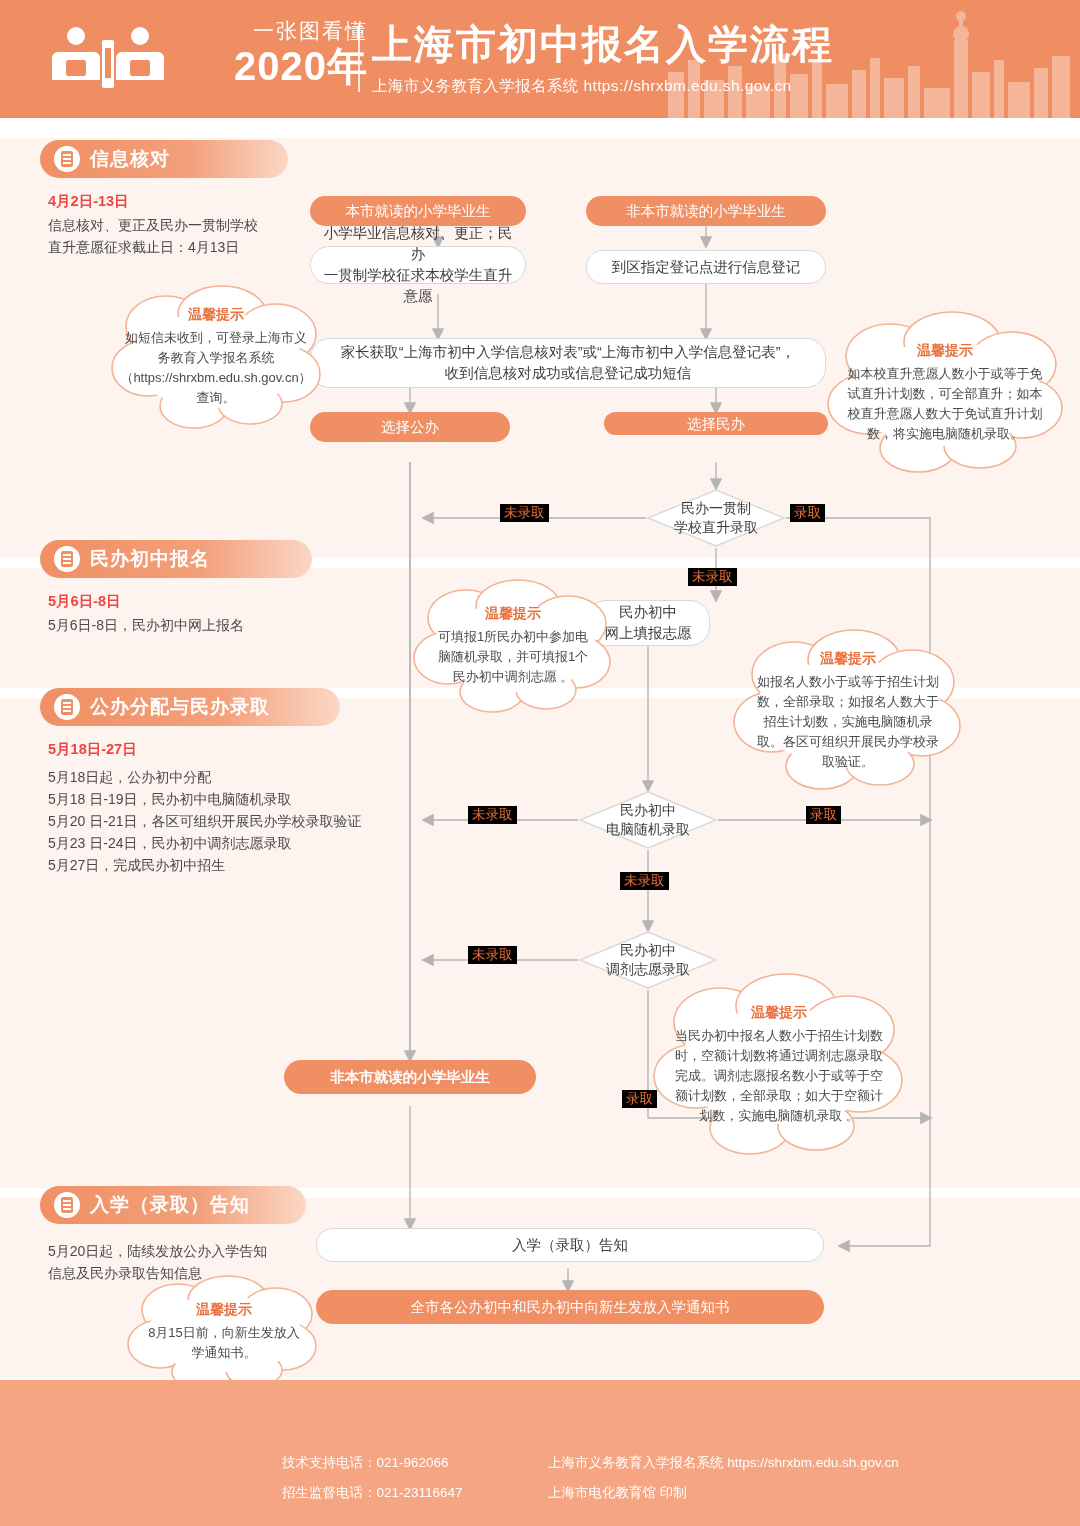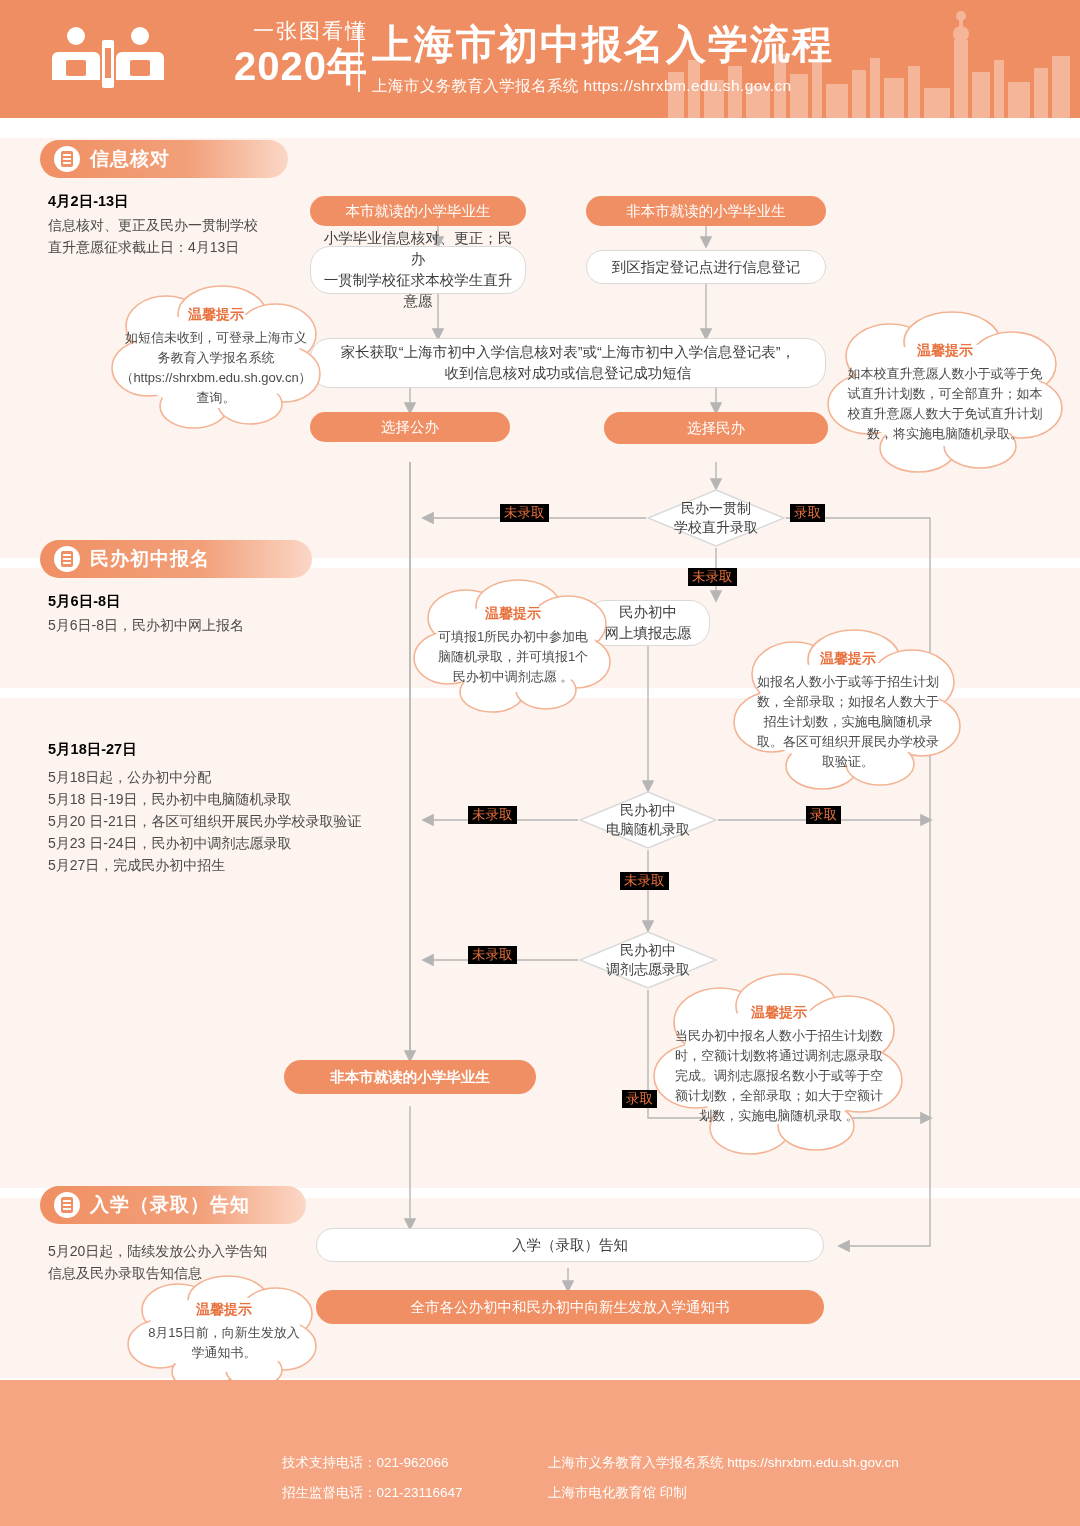--- a/index.html
+++ b/index.html
@@ -37,21 +37,21 @@
     background:linear-gradient(90deg,#f08f63 0%, #f2a07a 60%, #fbd7c6 100%);
     color:#fff; font-size:19px; font-weight:bold; letter-spacing:1px;
     display:flex; align-items:center; padding-left:14px;
   }
   .sec-tab .doc { width:26px; height:26px; border-radius:50%; background:#fff; display:inline-block;
     position:relative; margin-right:10px; flex:none; }
   .sec-tab .doc:after{ content:""; position:absolute; left:7px; top:5px; width:12px; height:16px;
     background:#f08f63; border-radius:2px;}
   .sec-tab .doc:before{ content:""; position:absolute; left:9px; top:8px; width:8px; height:2px;
     background:#fff; box-shadow:0 4px 0 #fff, 0 8px 0 #fff; z-index:2;}
-  .sec-date { position:absolute; color:#000000; font-size:14.5px; font-weight:bold; }
+  .sec-date { position:absolute; color:#ef4444; font-size:14.5px; font-weight:bold; }
   .sec-text { position:absolute; color:#4a4a4a; font-size:14px; line-height:22px; }
 
   
   .pill {
     position:absolute; background:#f08f63; color:#fff; border-radius:18px;
     display:flex; align-items:center; justify-content:center; text-align:left;
     font-size:14.5px; line-height:20px; padding:4px 10px;
   }
   .box {
     position:absolute; background:#fff; border:1.4px solid #d9d9d9; border-radius:20px;
@@ -209,29 +209,29 @@
     <span class="doc"></span>
     <span>信息核对</span>
   </div>
   <div class="sec-date" style="left:48px; top:74px;">4月2日-13日</div>
   <div class="sec-text" style="left:48px; top:96px; width:260px; white-space:pre-line;">信息核对、更正及民办一贯制学校
 直升意愿征求截止日：4月13日</div>
 
   <div class="pill" style="left:310px; top:78px; width:216px; height:30px;">本市就读的小学毕业生</div>
   <div class="pill" style="left:586px; top:78px; width:240px; height:30px;">非本市就读的小学毕业生</div>
 
-  <div class="box" style="left:310px; top:128px; width:216px; height:48px; white-space:pre-line;">小学毕业信息核对、更正；民办
+  <div class="box" style="left:310px; top:128px; width:216px; height:38px; white-space:pre-line;">小学毕业信息核对、更正；民办
 一贯制学校征求本校学生直升意愿</div>
   <div class="box" style="left:310px; top:220px; width:516px; height:50px; white-space:pre-line;">家长获取“上海市初中入学信息核对表”或“上海市初中入学信息登记表”，
 收到信息核对成功或信息登记成功短信</div>
 
   <div class="box" style="left:586px; top:132px; width:240px; height:34px;">到区指定登记点进行信息登记</div>
 
   <div class="pill" style="left:310px; top:294px; width:200px; height:30px;">选择公办</div>
-  <div class="pill" style="left:604px; top:294px; width:224px; height:32px;">选择民办</div>
+  <div class="pill" style="left:604px; top:294px; width:224px; height:23px;">选择民办</div>
 
   <div class="cloud" style="left:104px; top:164px; width:224px; height:150px;">
     <svg viewBox="0 0 224 150" width="224" height="150">
       <g fill="#ffffff" stroke="#f3b394" stroke-width="1.6">
         <ellipse cx="62" cy="44" rx="40" ry="30"></ellipse>
           <ellipse cx="118" cy="32" rx="44" ry="28"></ellipse>
         <ellipse cx="172" cy="52" rx="40" ry="30"></ellipse>
           <ellipse cx="44" cy="86" rx="36" ry="28"></ellipse>
         <ellipse cx="112" cy="96" rx="58" ry="38"></ellipse>
           <ellipse cx="180" cy="92" rx="36" ry="28"></ellipse>
@@ -307,20 +307,24 @@
       <g fill="#ffffff">
           <ellipse cx="106" cy="72" rx="82" ry="44"></ellipse>
         </g>
     </svg>
     <div class="ctext">
       <div class="ctitle">温馨提示</div>
       <div class="cbody">可填报1所民办初中参加电脑随机录取，并可填报1个民办初中调剂志愿 。</div>
     </div>
   </div>
 
+  <div class="sec-tab" style="left:40px; top:570px; width:300px;">
+    <span class="doc"></span>
+    <span>公办分配与民办录取</span>
+  </div>
   <div class="sec-date" style="left:48px; top:622px;">5月18日-27日</div>
   <div class="sec-text" style="left:48px; top:648px; width:340px; white-space:pre-line;">5月18日起，公办初中分配
 5月18 日-19日，民办初中电脑随机录取
 5月20 日-21日，各区可组织开展民办学校录取验证
 5月23 日-24日，民办初中调剂志愿录取
 5月27日，完成民办初中招生</div>
 
   <div class="cloud" style="left:726px; top:508px; width:244px; height:170px;">
     <svg viewBox="0 0 244 170" width="244" height="170">
       <g fill="#ffffff" stroke="#f3b394" stroke-width="1.6">

